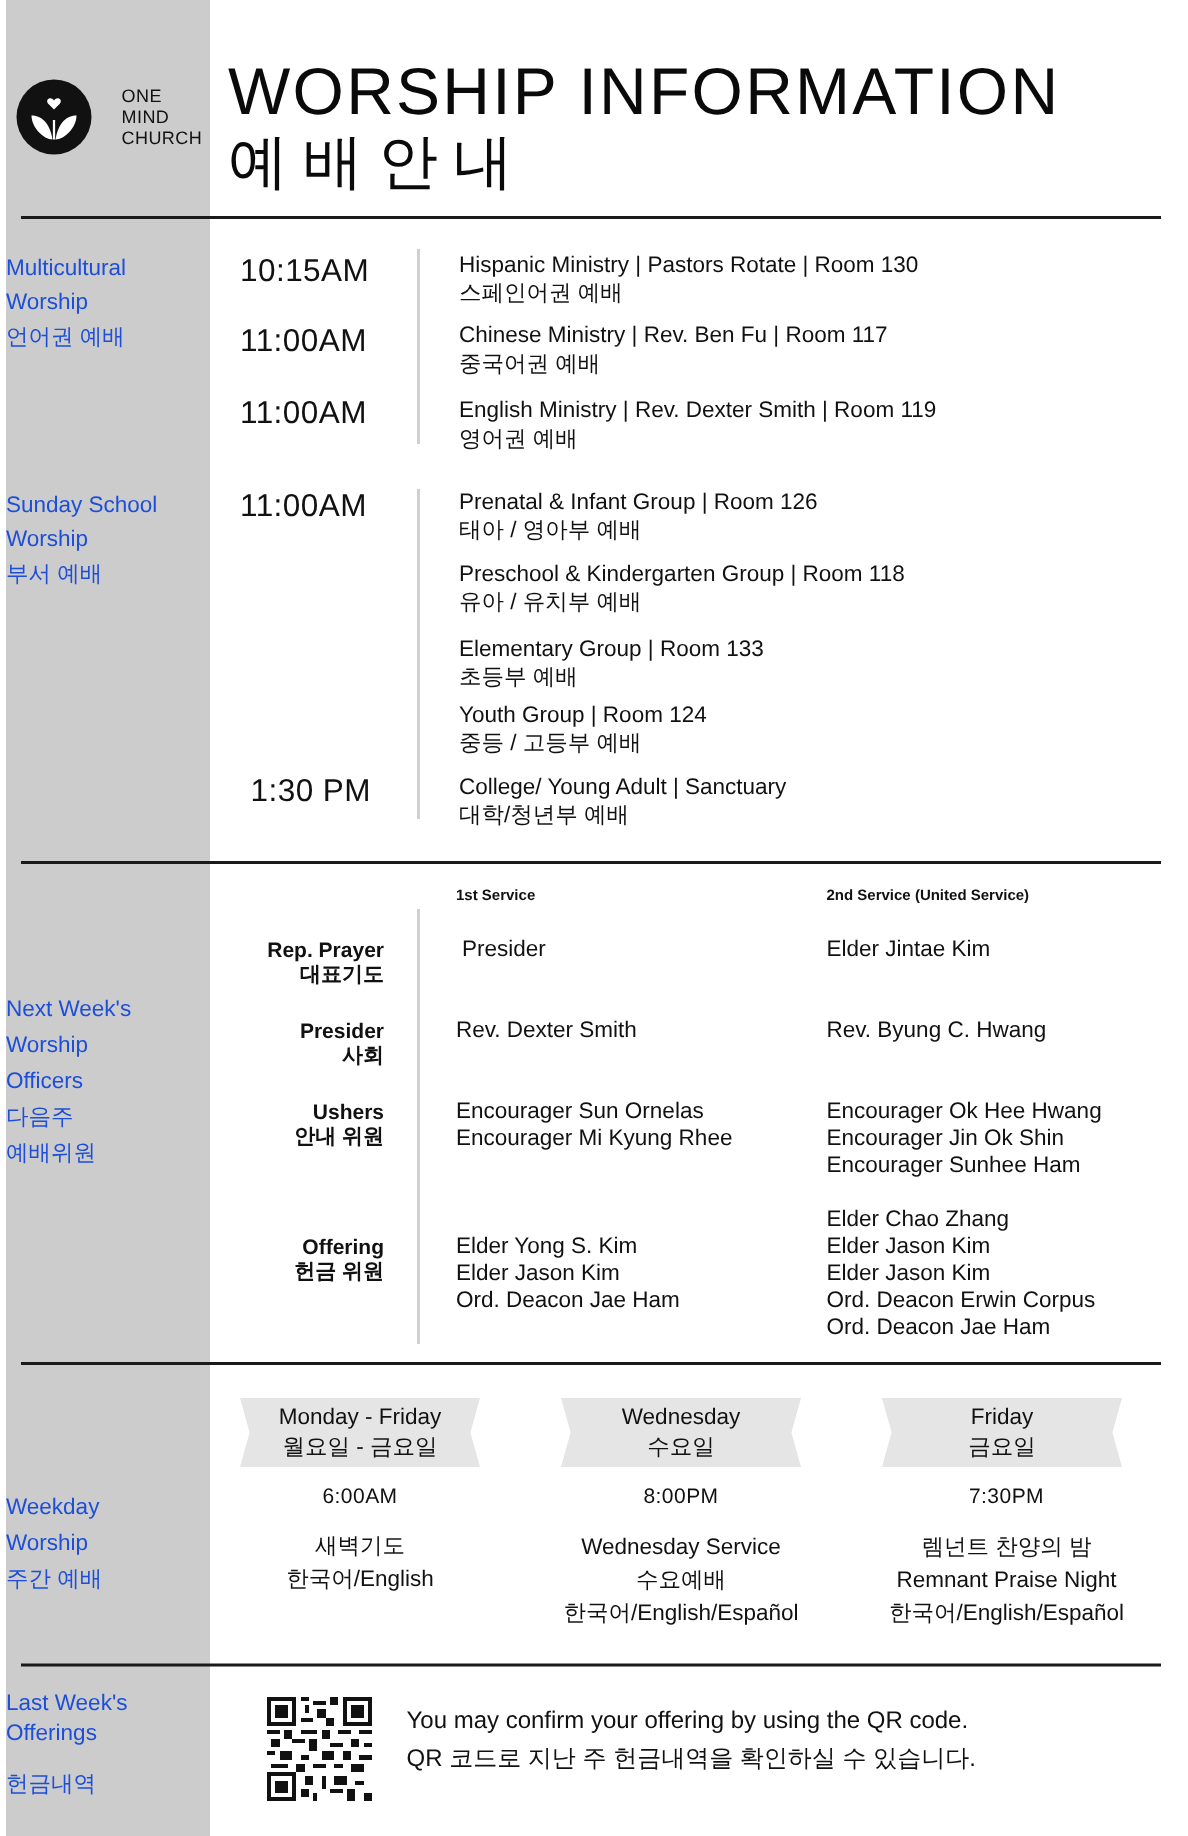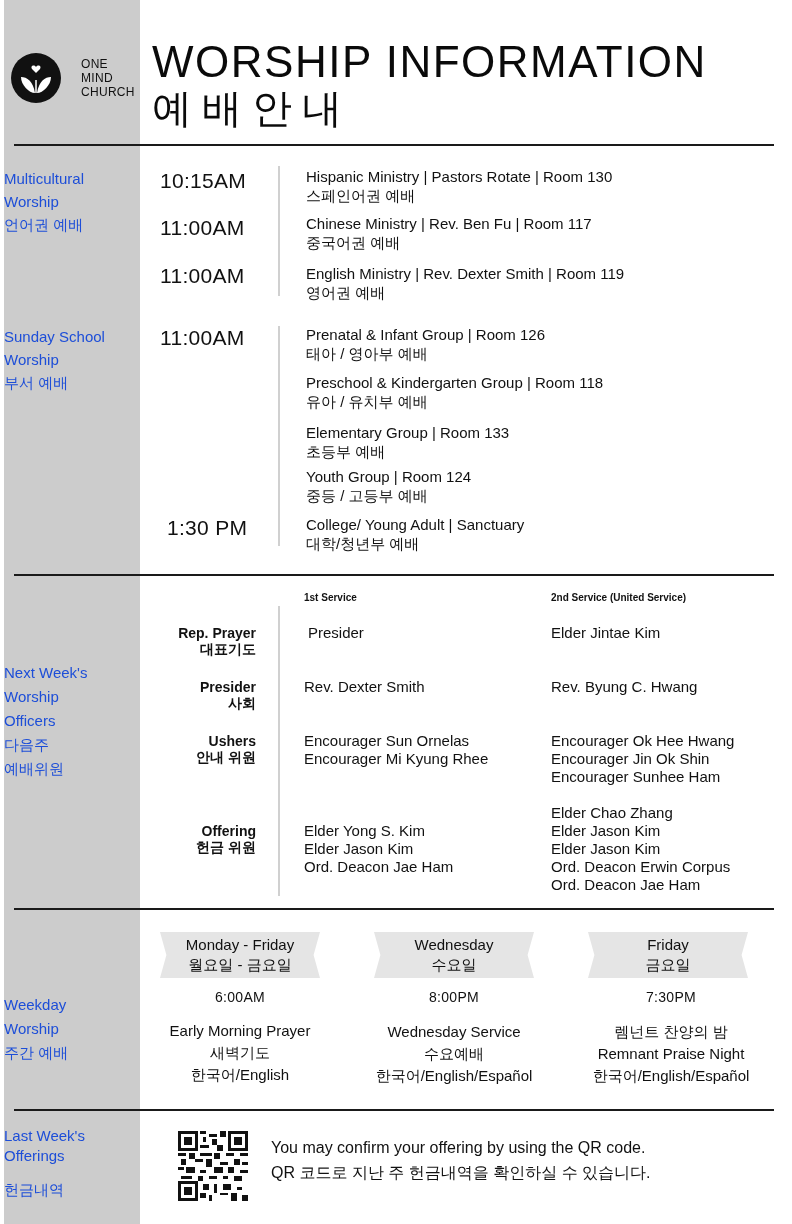--- a/index.html
+++ b/index.html
@@ -170,21 +170,20 @@
   <div>Worship</div>
   <div>주간 예배</div>
 </div>
 
 <div class="ribbon" style="left:160px; width:160px; top:932px;">
   <div>Monday - Friday</div>
   <div>월요일 - 금요일</div>
 </div>
 <div class="wk-time" style="left:150px; width:180px; top:989px;">6:00AM</div>
 <div class="wk-desc" style="left:145px; width:190px; top:1020px;">
-  <div>Early Morning Prayer</div>
   <div>새벽기도</div>
   <div>한국어/English</div>
 </div>
 
 <div class="ribbon" style="left:374px; width:160px; top:932px;">
   <div>Wednesday</div>
   <div>수요일</div>
 </div>
 <div class="wk-time" style="left:364px; width:180px; top:989px;">8:00PM</div>
 <div class="wk-desc" style="left:354px; width:200px; top:1021px;">

